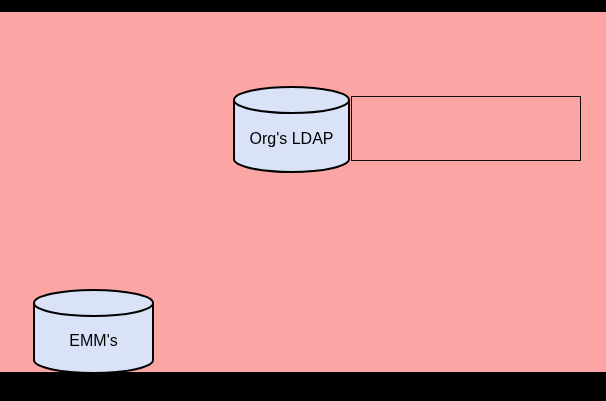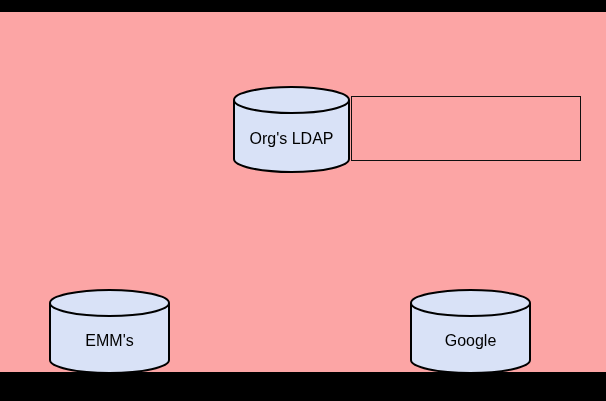--- a/index.html
+++ b/index.html
@@ -39,21 +39,21 @@
     flex-direction: column;
     align-items: center;
     justify-content: center;
     text-align: center;
     color: #000000;
     font-size: 16px;
     line-height: 28px;
     pointer-events: none;
   }
   .node-ldap   { left: 233px; top: 74px;  width: 117px; height: 87px; }
-  .node-emm    { left: 49px;  top: 277px; width: 121px; height: 85px; }
+  .node-emm    { left: 33px;  top: 277px; width: 121px; height: 85px; }
   .node-google { left: 410px; top: 277px; width: 121px; height: 85px; }
   .faint-rect {
     position: absolute;
     left: 351px;
     top: 84px;
     width: 230px;
     height: 65px;
     border: 1px solid #0f0f0f;
     box-sizing: border-box;
   }
@@ -78,23 +78,14 @@
   <div class="node node-emm">
     <svg width="121" height="85" viewBox="0 0 121 85">
       <path class="shape-stroke" d="M 1 14 L 1 71 A 59.5 13 0 0 0 120 71 L 120 14" fill="#d9e2f7"></path>
       <ellipse class="shape-stroke" cx="60.5" cy="14" rx="59.5" ry="13" fill="#d9e2f7"></ellipse>
     </svg>
     <div class="node-label">
       <span>EMM's</span>
     </div>
   </div>
 
-  <div class="node node-google">
-    <svg width="121" height="85" viewBox="0 0 121 85">
-      <path class="shape-stroke" d="M 1 14 L 1 71 A 59.5 13 0 0 0 120 71 L 120 14" fill="#d9e2f7"></path>
-      <ellipse class="shape-stroke" cx="60.5" cy="14" rx="59.5" ry="13" fill="#d9e2f7"></ellipse>
-    </svg>
-    <div class="node-label">
-      <span>Google</span>
-    </div>
-  </div>
 
 </div>
 
 </body></html>

